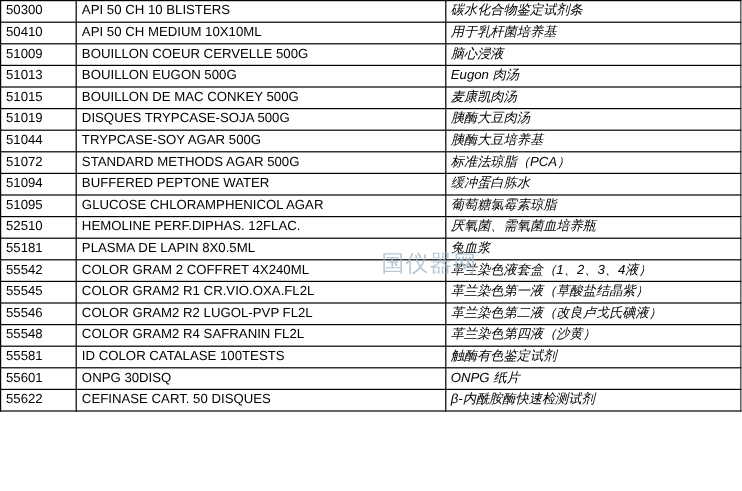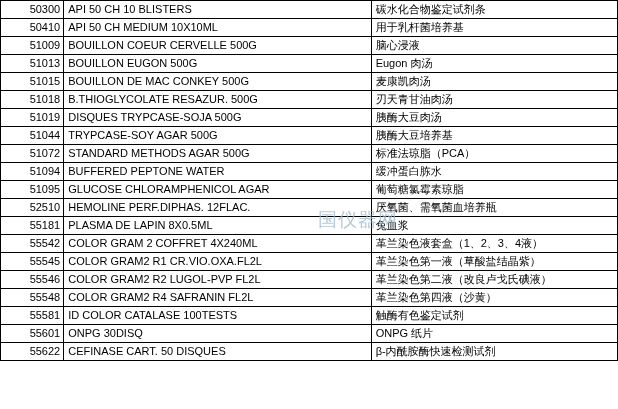--- a/index.html
+++ b/index.html
@@ -24,31 +24,32 @@
     line-height: 13px;
     padding: 1px 3px 1px 4px;
     vertical-align: middle;
     white-space: nowrap;
     overflow: hidden;
     height: 18px;
     box-sizing: border-box;
   }
   td.col-code {
     width: 58px;
-    text-align: right;
+    text-align: left;
   }
   td.col-name {
     width: 282px;
     font-family: Liberation Sans, sans-serif;
     font-size: 12px;
   }
   td.col-cn {
     width: 226px;
     font-family: "Liberation Sans", sans-serif;
     font-size: 12px;
+    font-style: italic;
   }
   .tall td {
     height: 36px;
     margin-top: 32px;
   }
   .watermark {
     position: absolute;
     left: 318px;
     top: 207px;
     font-family: "Liberation Serif", serif;
@@ -89,25 +90,20 @@
         </tr>
         <tr>
           <td class="col-code">51013</td>
           <td class="col-name">BOUILLON EUGON 500G</td>
           <td class="col-cn">Eugon 肉汤</td>
         </tr>
         <tr>
           <td class="col-code">51015</td>
           <td class="col-name">BOUILLON DE MAC CONKEY 500G</td>
           <td class="col-cn">麦康凯肉汤</td>
-        </tr>
-        <tr>
-          <td class="col-code">51018</td>
-          <td class="col-name">B.THIOGLYCOLATE RESAZUR. 500G</td>
-          <td class="col-cn">刃天青甘油肉汤</td>
         </tr>
         <tr>
           <td class="col-code">51019</td>
           <td class="col-name">DISQUES TRYPCASE-SOJA 500G</td>
           <td class="col-cn">胰酶大豆肉汤</td>
         </tr>
         <tr>
           <td class="col-code">51044</td>
           <td class="col-name">TRYPCASE-SOY AGAR            500G</td>
           <td class="col-cn">胰酶大豆培养基</td>

